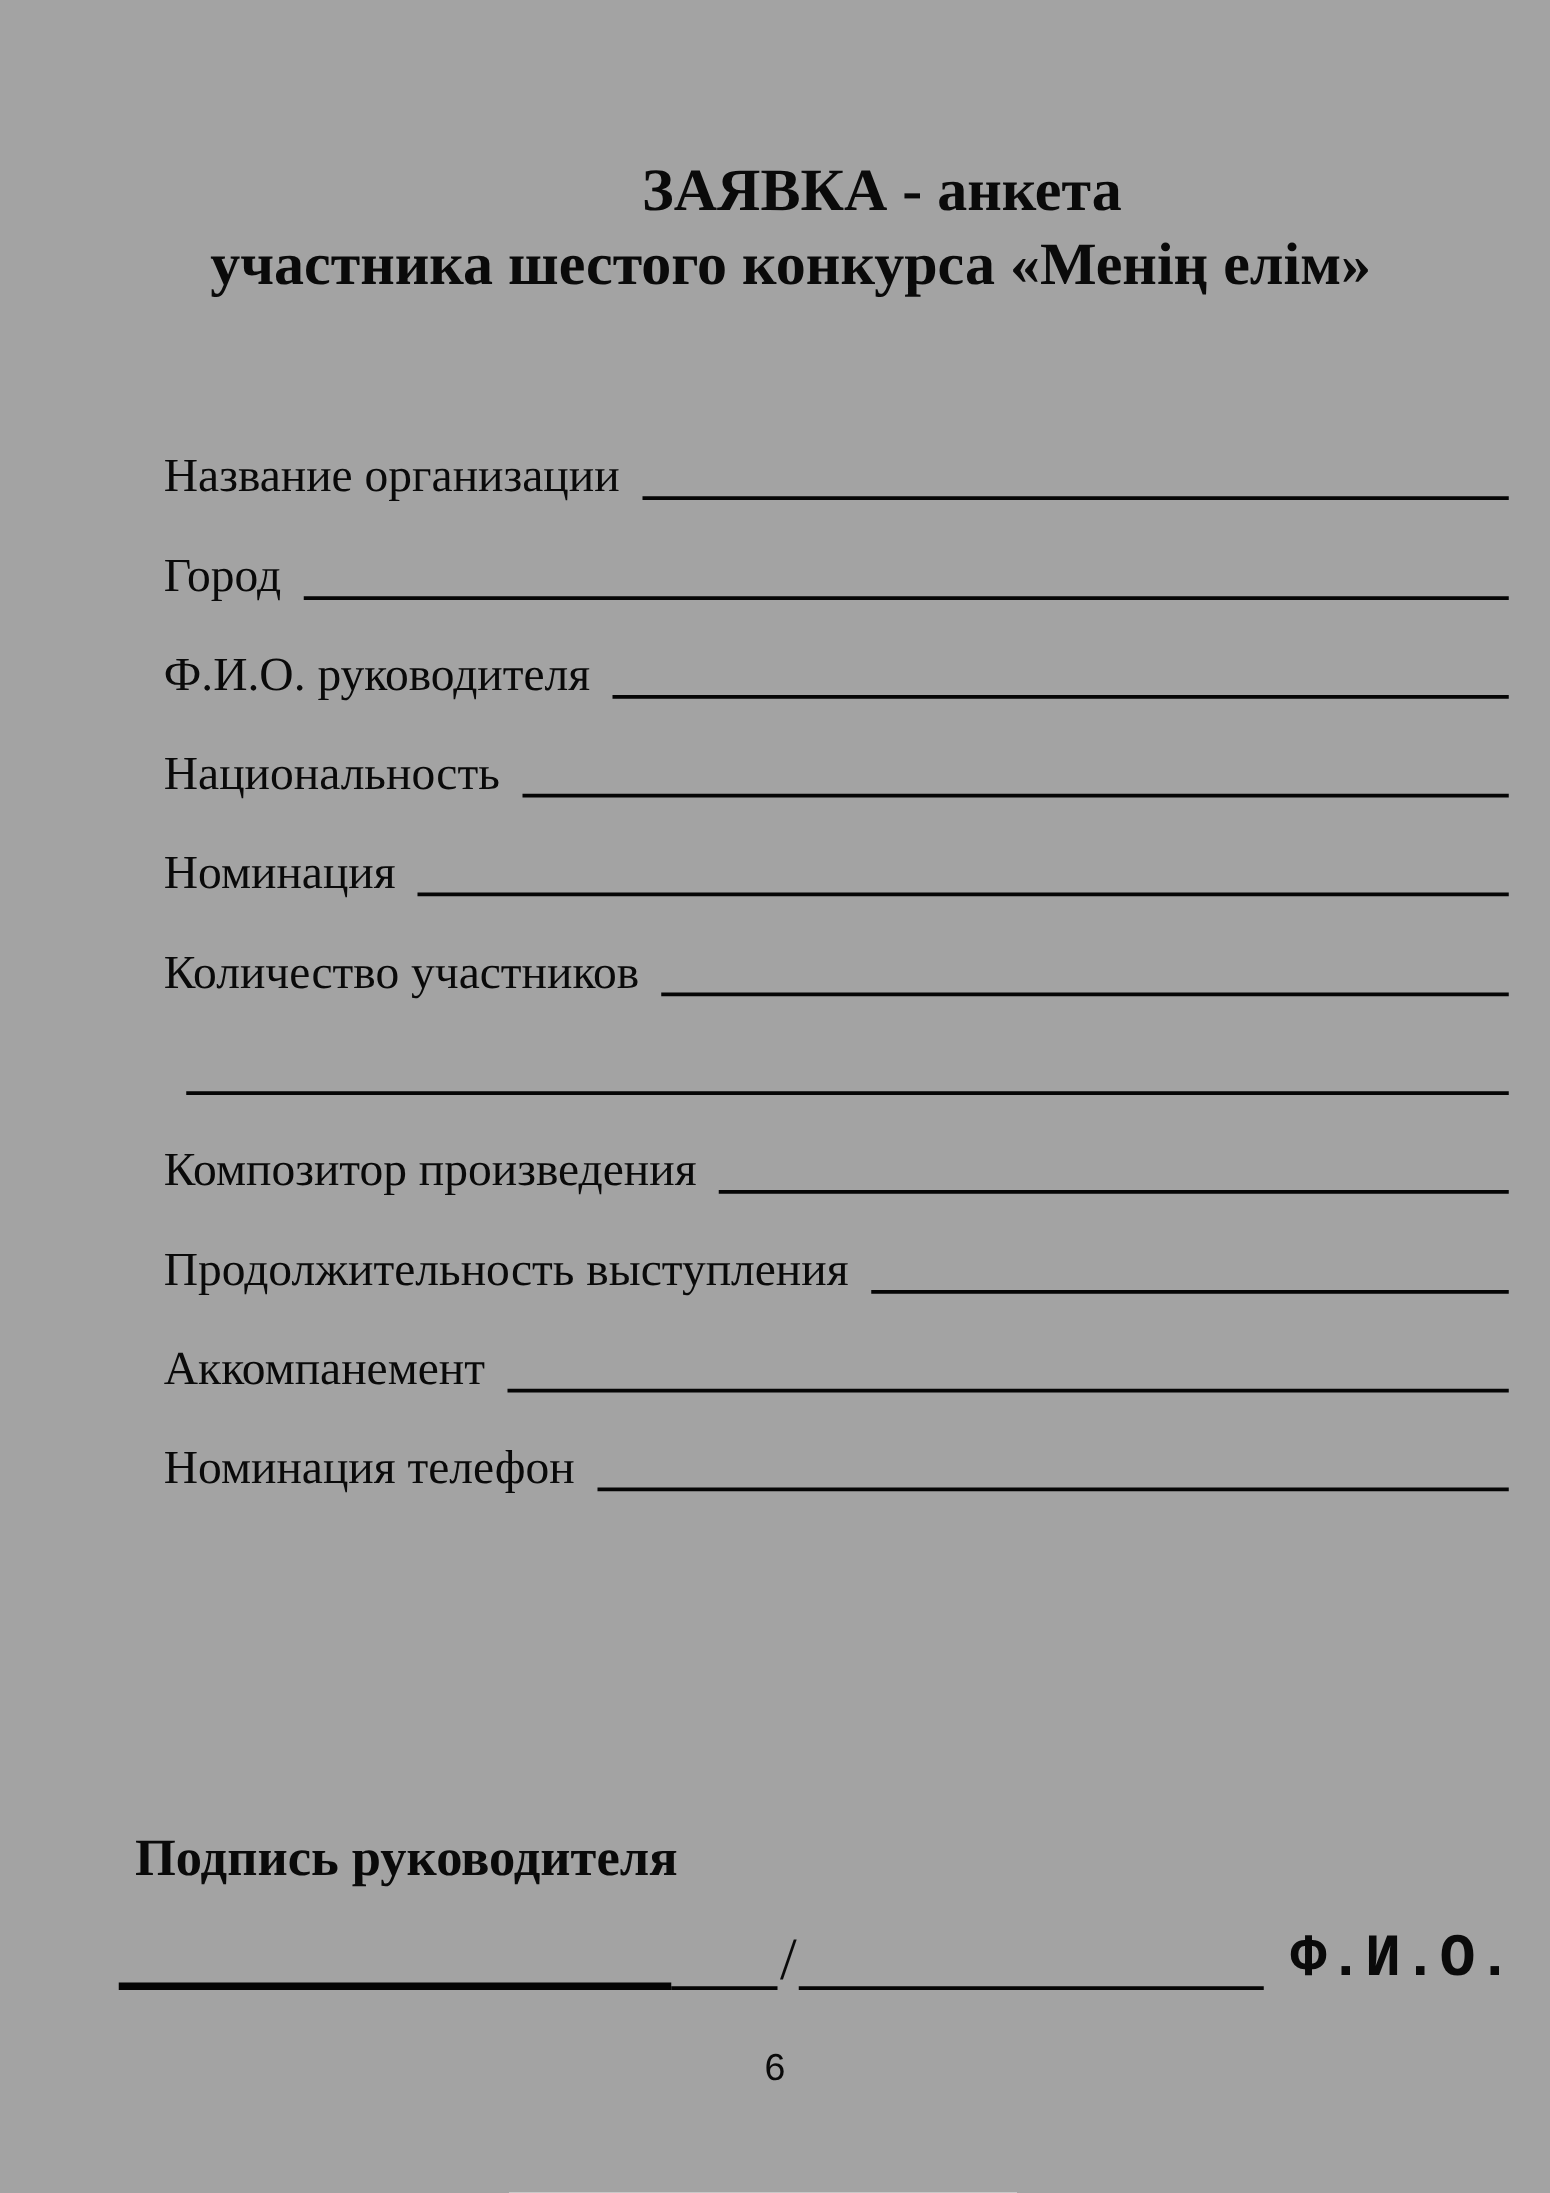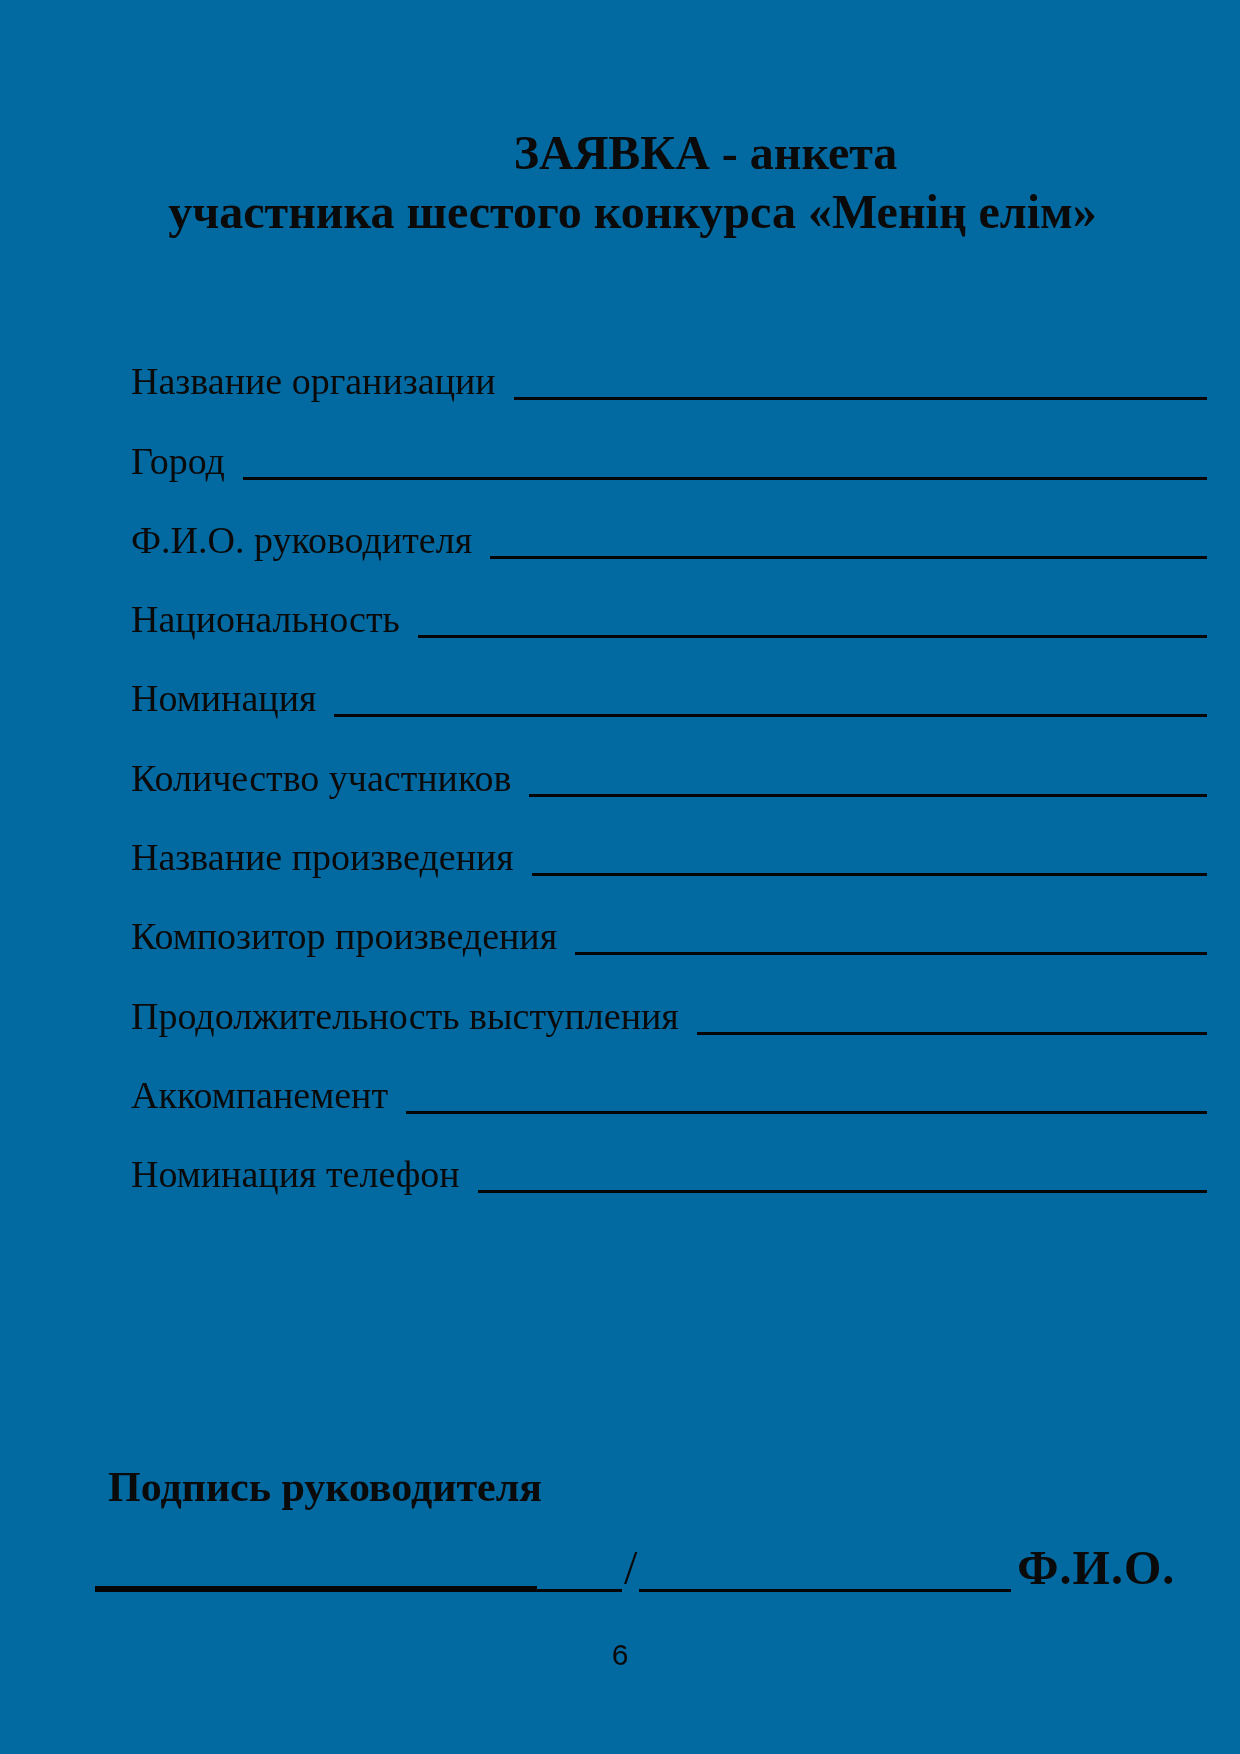--- a/index.html
+++ b/index.html
@@ -2,21 +2,21 @@
 <html><head>
 <meta charset="utf-8">
 <style>
   * { margin: 0; padding: 0; box-sizing: border-box; }
   html, body { background: #e8e8e8; }
   .page {
     position: relative;
     width: 1240px;
     height: 1754px;
     margin: 0 auto;
-    background: #0369a1;
+    background: #a3a3a3;
     color: #0a0a0a;
     font-family: "Liberation Serif", "DejaVu Serif", serif;
     overflow: hidden;
   }
 
   
   .title-block {
     position: absolute;
     top: 124px;
     left: 95px;
@@ -73,22 +73,23 @@
     font-size: 48px;
   }
   .sig-seg { height: 10px; }
   .sig-seg.bold  { width: 442px; border-bottom: 6px solid #050505; }
   .sig-seg.thin1 { width: 85px;  border-bottom: 3px solid #050505; }
   .sig-seg.thin2 { width: 372px; border-bottom: 3px solid #050505; }
   .sig-slash { line-height: 1; margin: 0 2px; }
   .sig-fio {
     font-weight: bold;
     line-height: 1;
-    margin-left: 6px;
+    margin-left: 21px;
     letter-spacing: 1px;
+    font-family: Liberation Mono, monospace;
   }
 
   
   .page-number {
     position: absolute;
     top: 1638px;
     left: 0;
     width: 100%;
     text-align: center;
     font-family: "Liberation Sans", "DejaVu Sans", sans-serif;
@@ -124,21 +125,20 @@
     </div>
     <div class="field-row">
       <span class="field-label">Номинация</span>
       <span class="field-blank"></span>
     </div>
     <div class="field-row">
       <span class="field-label">Количество участников</span>
       <span class="field-blank"></span>
     </div>
     <div class="field-row">
-      <span class="field-label">Название произведения</span>
       <span class="field-blank"></span>
     </div>
     <div class="field-row">
       <span class="field-label">Композитор произведения</span>
       <span class="field-blank"></span>
     </div>
     <div class="field-row">
       <span class="field-label">Продолжительность выступления</span>
       <span class="field-blank"></span>
     </div>

